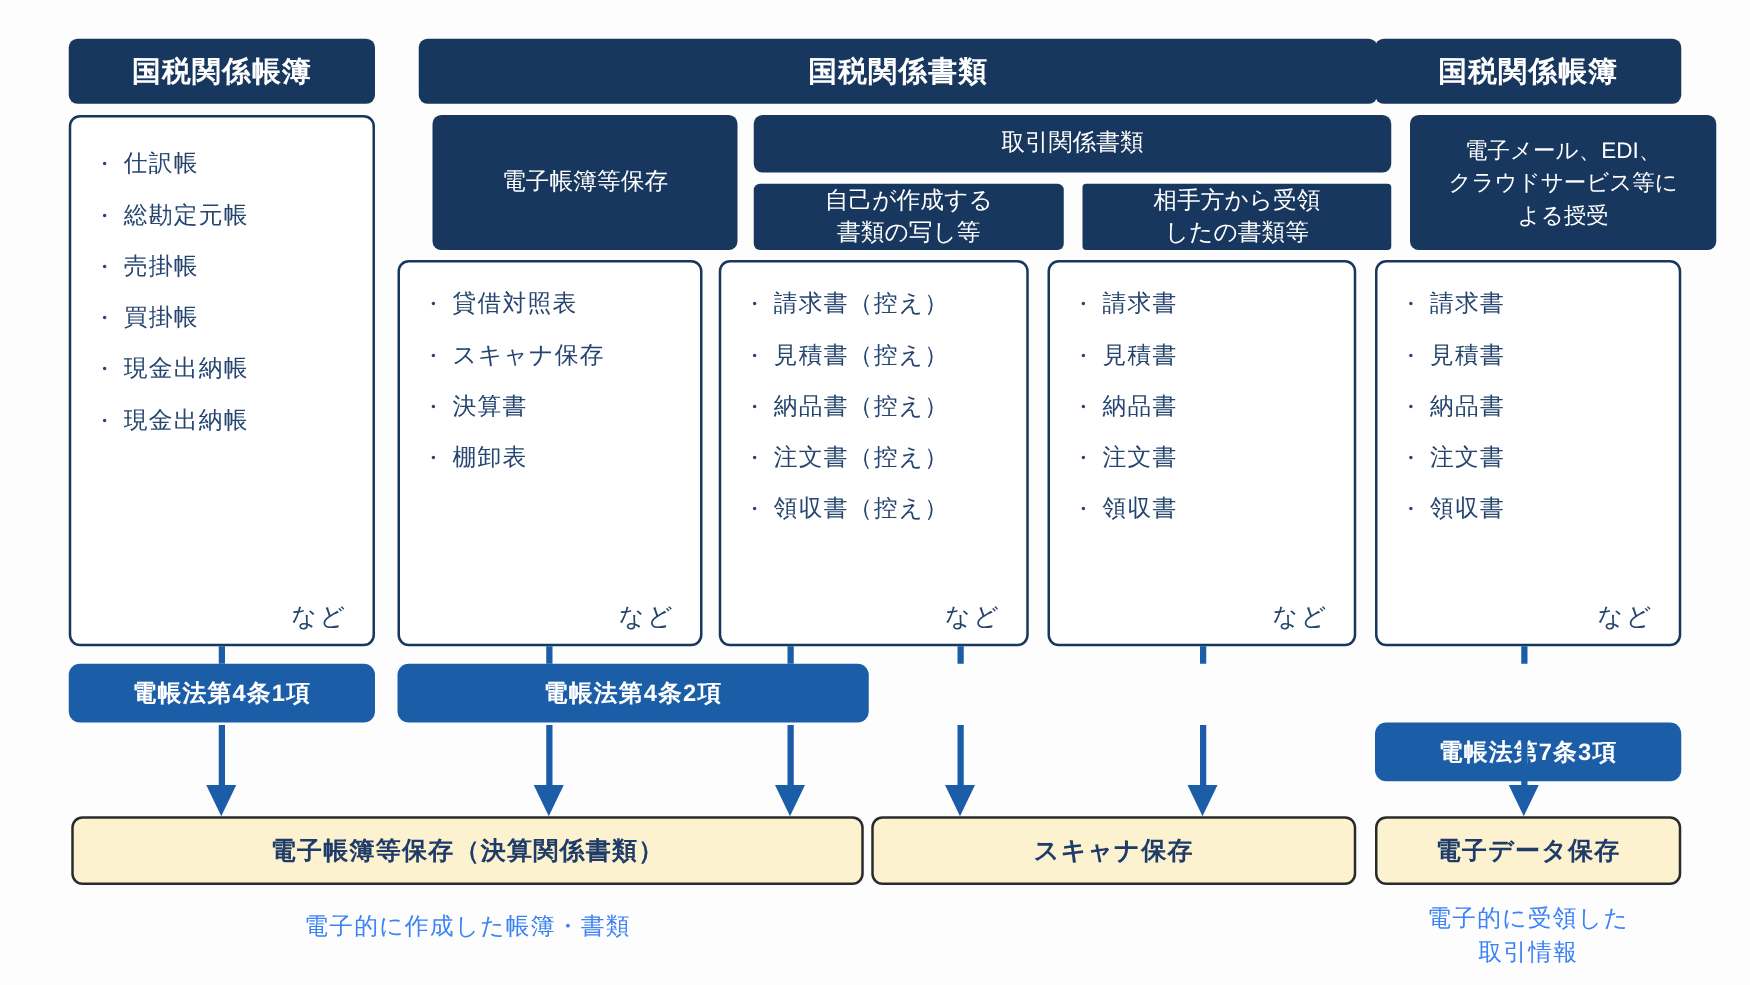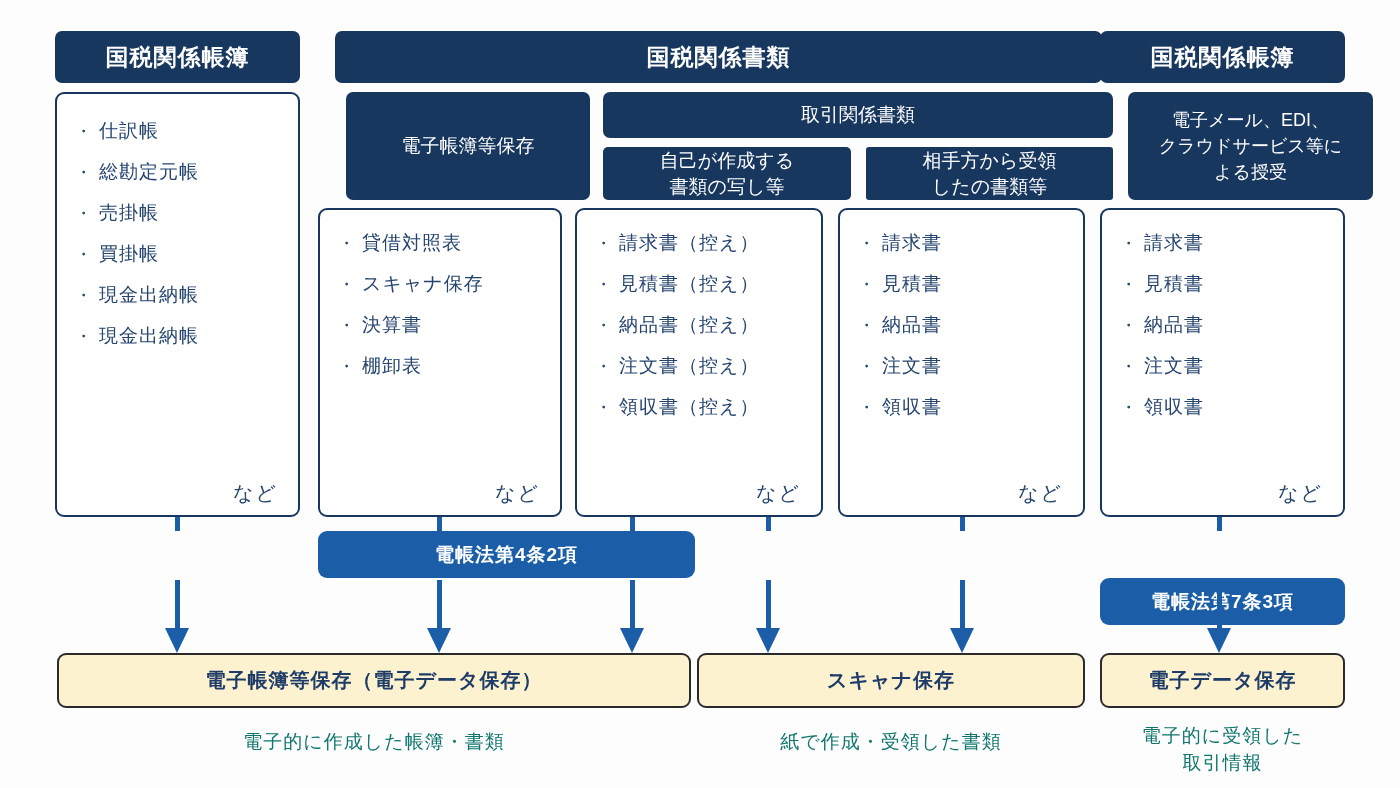--- a/index.html
+++ b/index.html
@@ -40,21 +40,21 @@
     border-top:25px solid #1b5ea7;
   }
   
   .cream{
     background:#fdf2d0;border:2px solid #2b2b2b;border-radius:9px;
     display:flex;align-items:center;justify-content:center;
     color:#1f3c68;font-size:20px;font-weight:700;letter-spacing:1px;
   }
   .caption{
     position:absolute;text-align:center;font-size:19px;letter-spacing:1px;
-    color:#0f766e;white-space:pre-line;line-height:27px;
+    color:#3b82f6;white-space:pre-line;line-height:27px;
   }
 </style>
 </head>
 <body>
 
 <div id="stage">
 
   <div class="box navy hdr" style="left:55px;top:31px;width:245px;height:52px;">国税関係帳簿</div>
 
   <div class="box navy hdr" style="left:318px;top:31px;width:767px;height:52px;margin-left:17px;">国税関係書類</div>
@@ -205,20 +205,21 @@
     <div class="etc">など</div>
   </div>
 
   <div class="stub" style="left:175px;"></div>
   <div class="stub" style="left:437px;"></div>
   <div class="stub" style="left:630px;"></div>
   <div class="stub" style="left:766px;"></div>
   <div class="stub" style="left:960px;"></div>
   <div class="stub" style="left:1217px;"></div>
 
+  <div class="box bar" style="left:55px;top:531px;width:245px;height:47px;">電帳法第4条1項</div>
   <div class="box bar" style="left:318px;top:531px;width:377px;height:47px;">電帳法第4条2項</div>
   <div class="box bar" style="left:1100px;top:531px;width:245px;height:47px;margin-top:47px;">電帳法第7条3項</div>
 
   <div class="arrow" style="left:165px;">
       <div class="stem"></div>
       <div class="head"></div>
     </div>
   <div class="arrow" style="left:427px;">
       <div class="stem"></div>
       <div class="head"></div>
@@ -233,22 +234,21 @@
     </div>
   <div class="arrow" style="left:950px;">
       <div class="stem"></div>
       <div class="head"></div>
     </div>
   <div class="arrow" style="left:1207px;">
       <div class="stem"></div>
       <div class="head"></div>
     </div>
 
-  <div class="box cream" style="left:57px;top:653px;width:634px;height:55px;">電子帳簿等保存（電子データ保存）</div>
+  <div class="box cream" style="left:57px;top:653px;width:634px;height:55px;">電子帳簿等保存（決算関係書類）</div>
   <div class="box cream" style="left:1100px;top:653px;width:245px;height:55px;">電子データ保存</div>
   <div class="box cream" style="left:697px;top:653px;width:388px;height:55px;">スキャナ保存</div>
 
   <div class="caption" style="left:57px;top:728px;width:634px;">電子的に作成した帳簿・書類</div>
-  <div class="caption" style="left:697px;top:728px;width:388px;">紙で作成・受領した書類</div>
   <div class="caption" style="left:1100px;top:722px;width:245px;">電子的に受領した
 取引情報</div>
 
 </div>
 
 </body></html>

